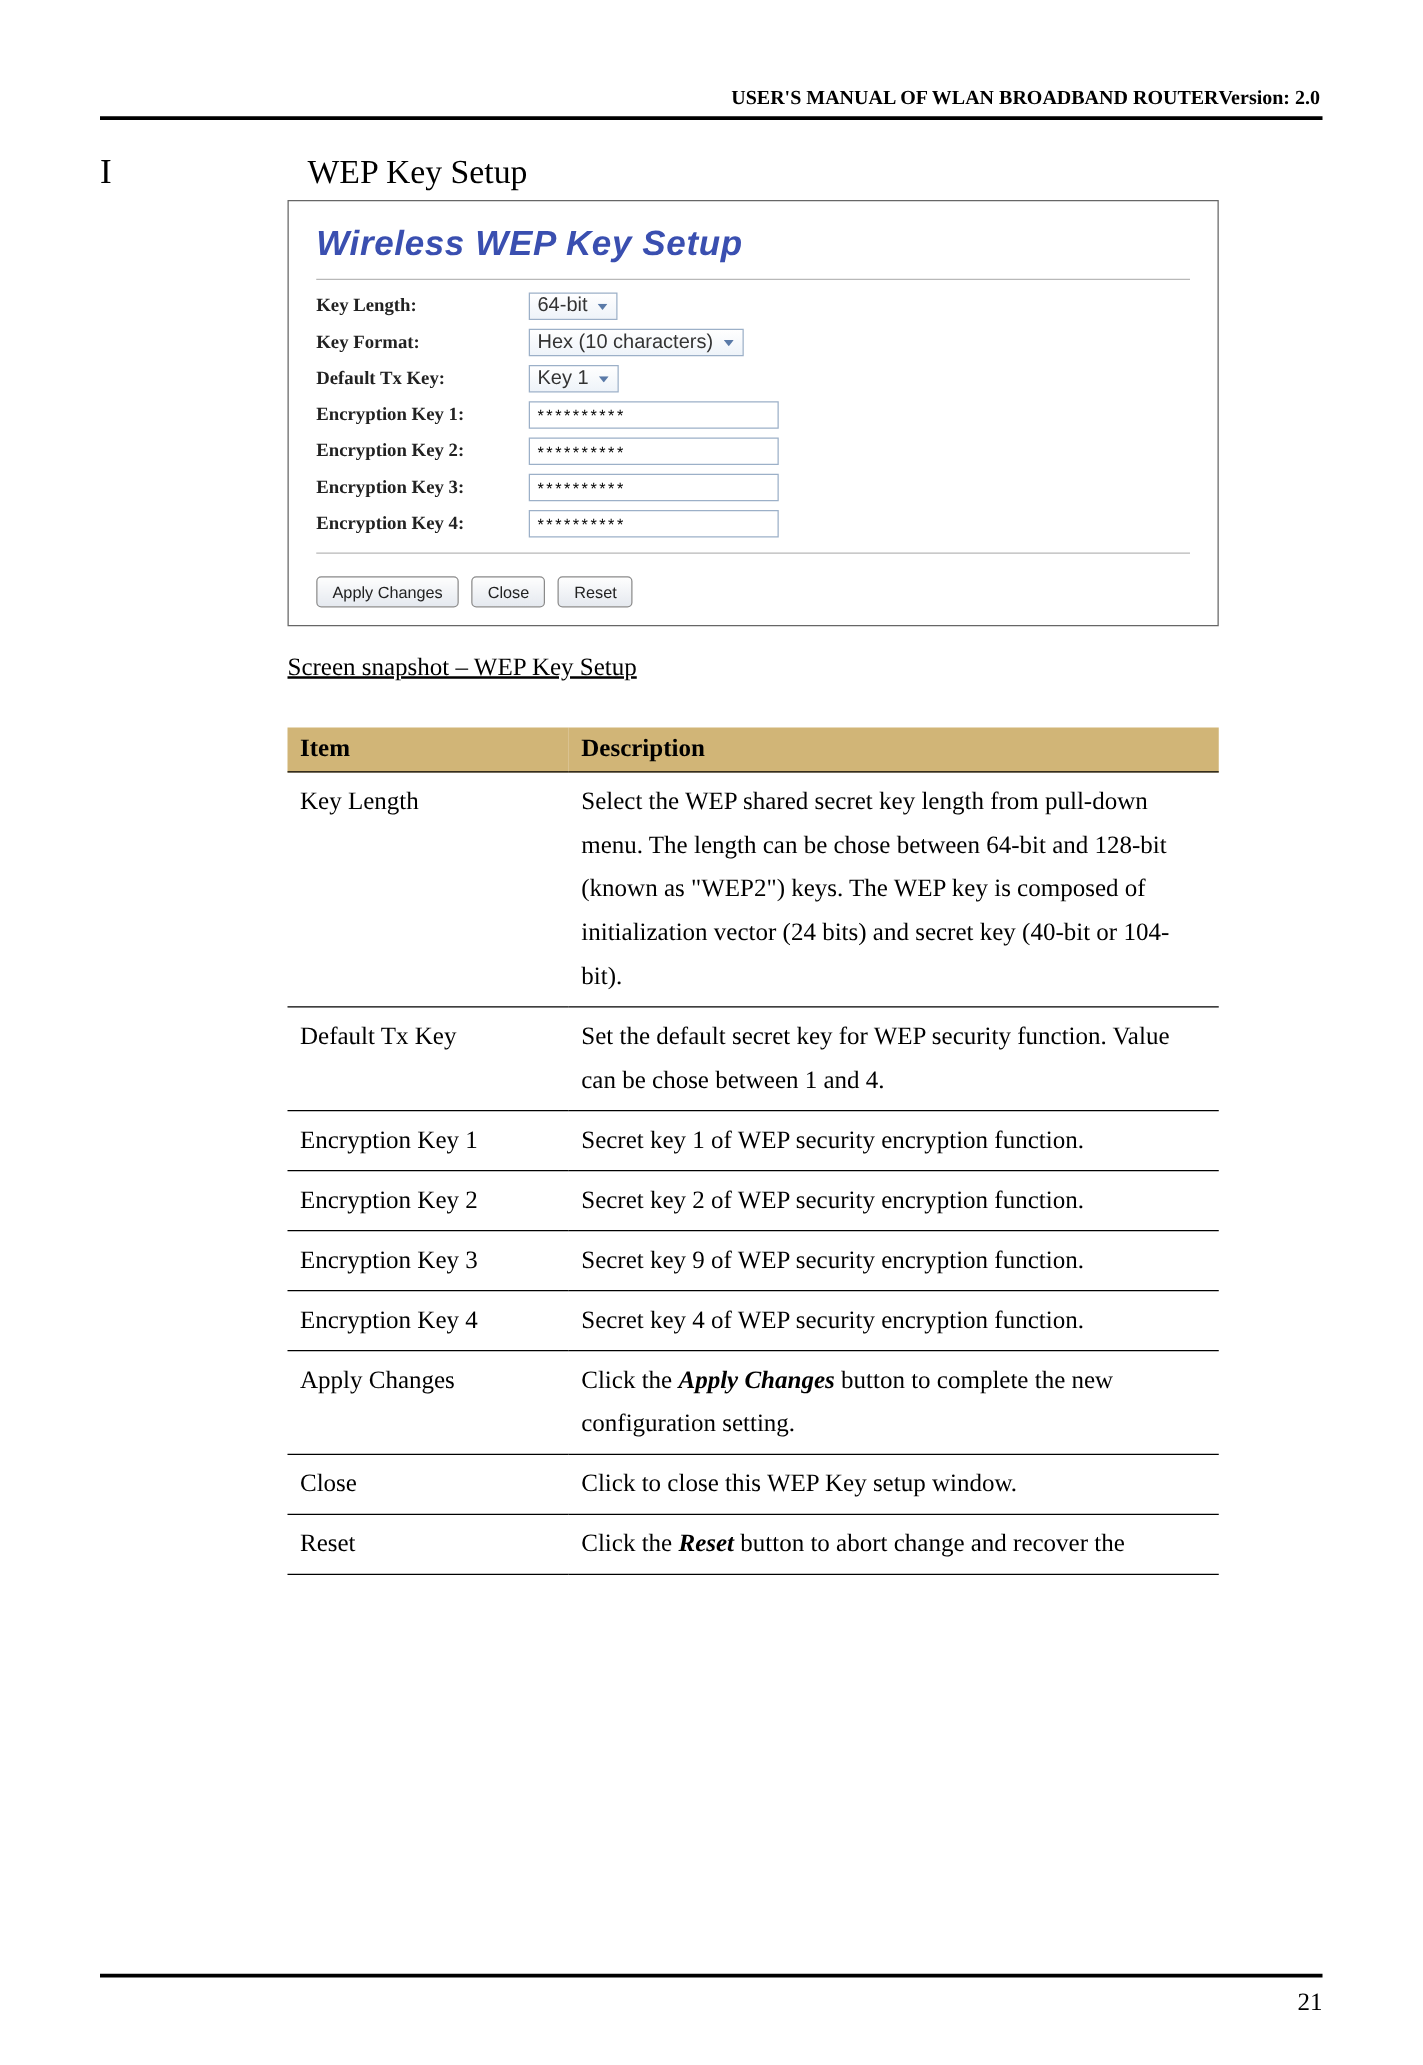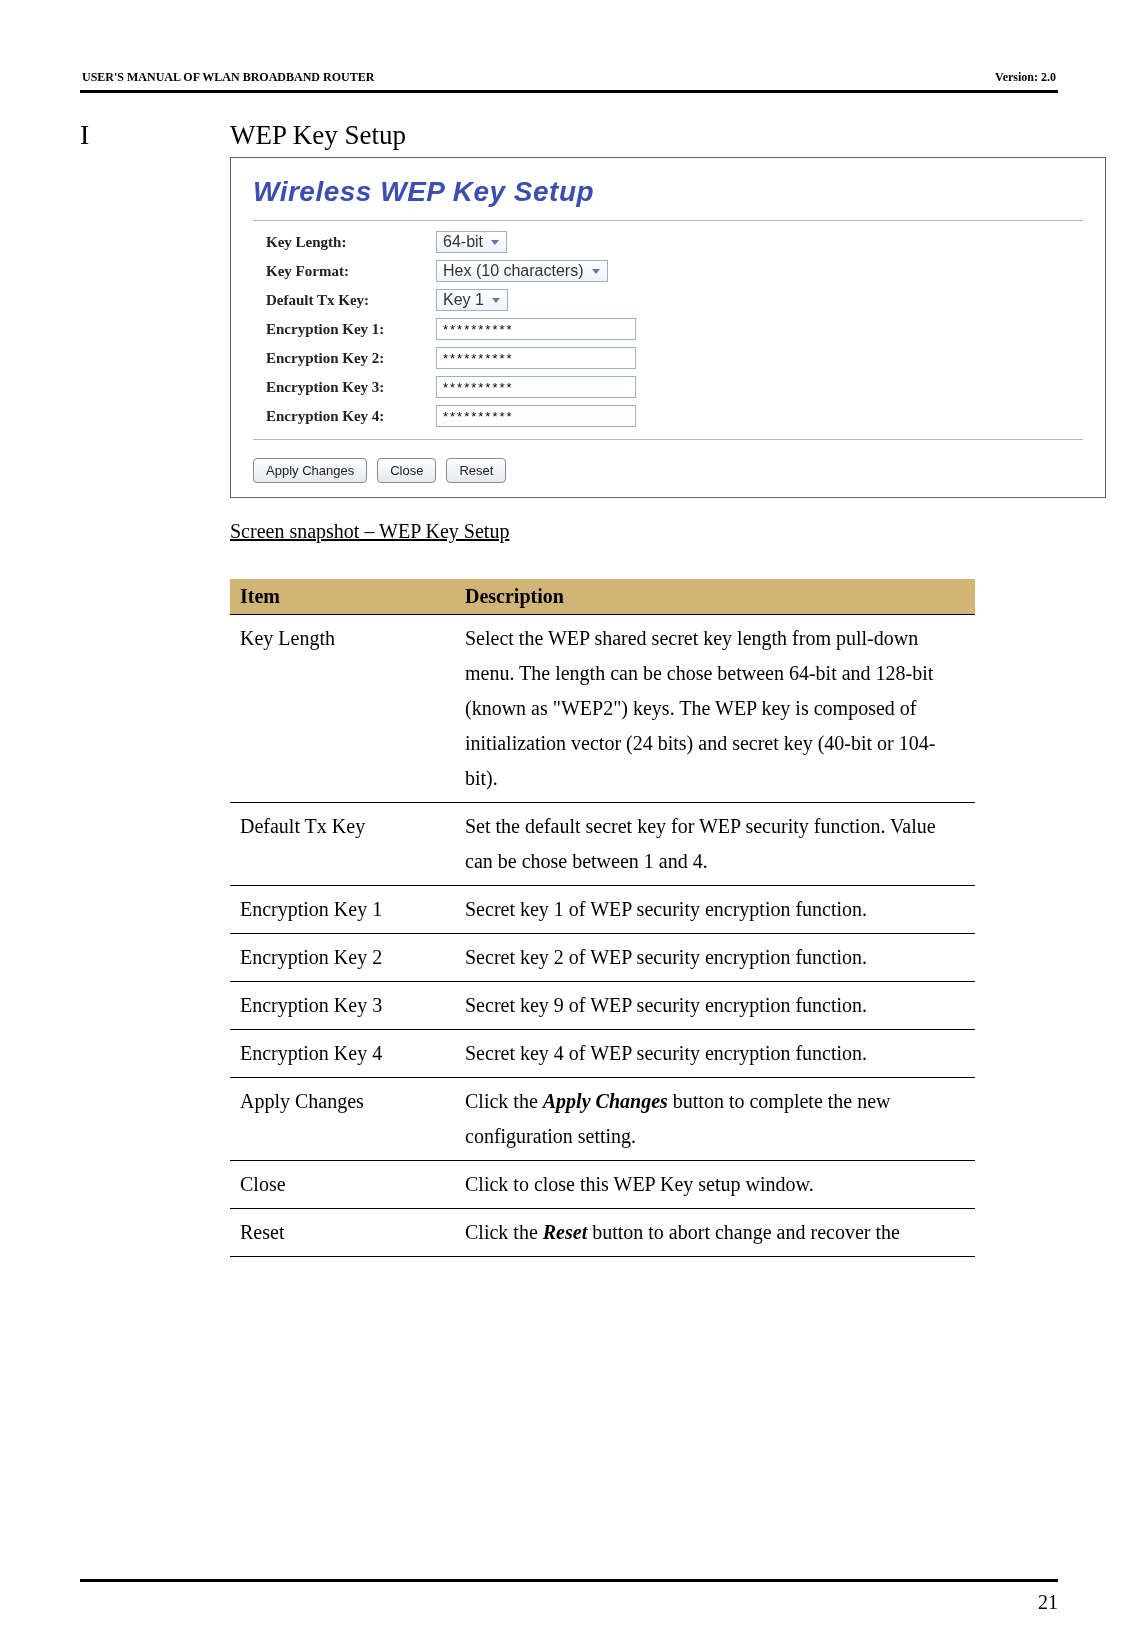--- a/index.html
+++ b/index.html
@@ -1,28 +1,28 @@
 <!DOCTYPE html>
 <html><head>
 <meta charset="utf-8">
 <style>
   * { box-sizing: border-box; margin: 0; padding: 0; }
   html, body { width: 1138px; background: #fff; font-family: "Times New Roman", Times, serif; color: #000; }
   .page { width: 1138px; min-height: 1652px; position: relative; padding: 70px 80px 40px 80px; }
-  .header-row { display: flex; justify-content: space-between; font-family: "Times New Roman", serif; font-weight: bold; font-size: 12px; padding: 0 2px 3px 2px; }
+  .header-row { display: flex; justify-content: flex-end; font-family: "Times New Roman", serif; font-weight: bold; font-size: 16px; padding: 0 2px 3px 2px; }
   .thick-rule { border: none; border-top: 3px solid #000; margin-top: 2px; }
   .section-row { display: flex; align-items: baseline; margin-top: 26px; margin-left: 0; }
   .section-letter { font-size: 28px; font-family: "Times New Roman", serif; width: 150px; }
-  .section-title { font-size: 27px; font-family: "Times New Roman", serif; }
+  .section-title { font-size: 27px; font-family: "Times New Roman", serif; margin-left: 16px; }
   .content-indent { margin-left: 150px; }
-  .screenshot-box { border: 1px solid #666; width: 876px; margin-top: 6px; background: #fff; padding: 18px 22px 14px 22px; }
+  .screenshot-box { border: 1px solid #666; width: 745px; margin-top: 6px; background: #fff; padding: 18px 22px 14px 22px; }
   .ss-title { color: #3a4fb0; font-family: Arial, sans-serif; font-weight: bold; font-size: 28px; font-style: italic; letter-spacing: 0.5px; }
   .ss-desc { font-family: Arial, sans-serif; font-size: 13px; color: #444; margin-top: 10px; line-height: 1.3; }
   .ss-hr { border: none; border-top: 1px solid #b8b8b8; margin: 12px 0 10px 0; width: 100%; }
-  .ss-form-row { display: flex; align-items: center; margin: 7px 13px; }
+  .ss-form-row { display: flex; align-items: center; margin: 7px 0; }
   .ss-label { width: 170px; font-family: "Times New Roman", serif; font-weight: bold; font-size: 15px; color: #222; }
   .ss-select { display: inline-flex; align-items: center; border: 1px solid #9cb0c8; background: linear-gradient(#fff,#eef3f9); height: 22px; font-family: Arial, sans-serif; font-size: 16px; color: #333; padding: 0 3px 0 6px; }
   .ss-sel-arrow { width: 16px; height: 16px; margin-left: 4px; display: flex; align-items: center; justify-content: center; }
   .ss-sel-arrow svg { width: 8px; height: 5px; }
   .ss-input { border: 1px solid #9cb0c8; height: 22px; width: 200px; font-family: Arial, sans-serif; font-size: 13px; padding: 0 6px; letter-spacing: 2px; color: #000; background:#fff; }
   .ss-btn-row { display: flex; gap: 10px; align-items: center; margin-top: 18px; }
   .ss-btn { border: 1px solid #8a8a8a; border-radius: 4px; background: linear-gradient(#fefefe,#e5e9ef); font-family: Arial, sans-serif; font-size: 13px; padding: 4px 12px; color: #222; }
   .caption { text-decoration: underline; font-size: 20px; margin-top: 22px; }
   .desc-table { width: 745px; border-collapse: collapse; margin-top: 36px; font-size: 20px; }
   .desc-table th { text-align: left; background: #d1b577; font-weight: bold; padding: 6px 10px 6px 10px; border-bottom: 1.5px solid #000; }

